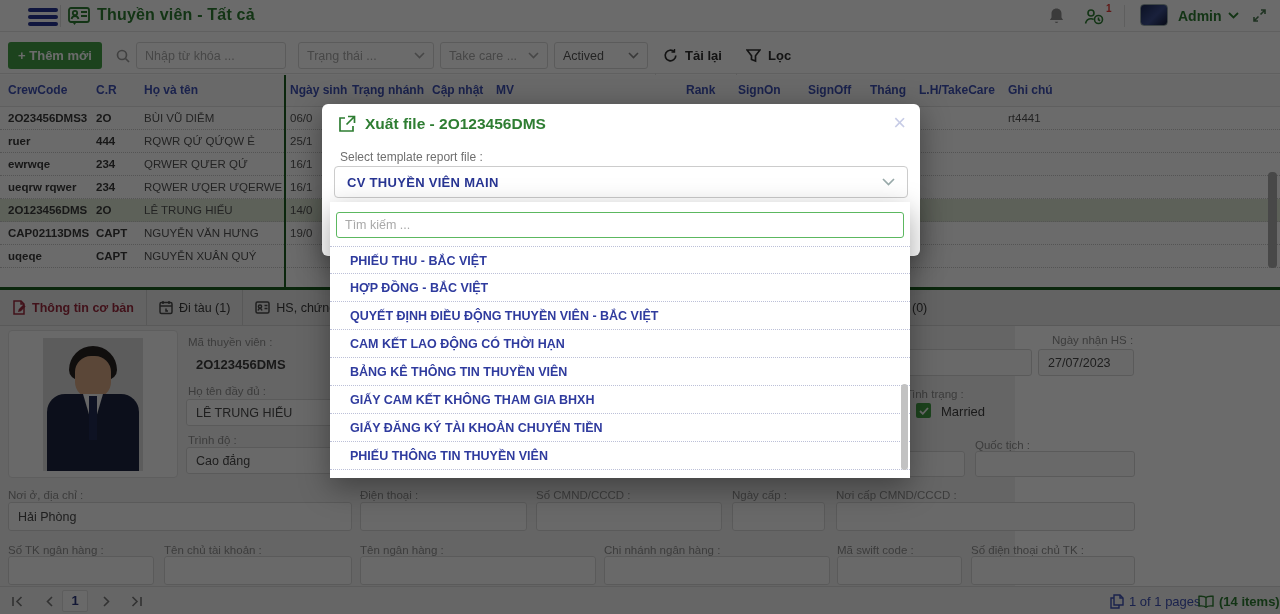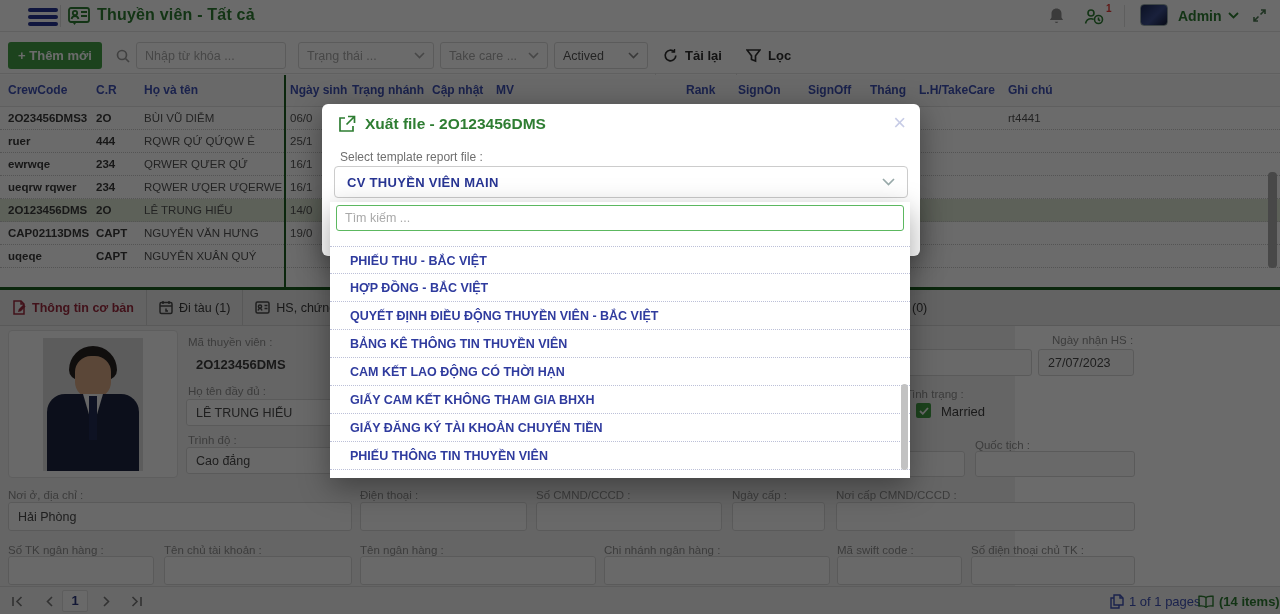--- a/index.html
+++ b/index.html
@@ -67,21 +67,21 @@
 
   
   .backdrop { position:absolute; left:0; top:0; width:1280px; height:614px; background:rgba(0,0,0,0.58); z-index:40; }
   .modal { position:absolute; left:322px; top:104px; width:598px; height:152px; background:#fff; border-radius:6px; box-shadow:0 8px 30px rgba(0,0,0,.4); z-index:50; }
   .modal-title { font-size:15.5px; font-weight:bold; color:#2e7d32; }
   .modal-close { position:absolute; right:14px; top:8px; font-size:22px; color:#c7cce6; cursor:pointer; line-height:22px; }
   .modal-lbl { position:absolute; left:18px; top:46px; font-size:12px; color:#6f6f6f; }
   .modal-select { position:absolute; left:12px; top:62px; width:574px; height:32px; border:1px solid #ccc; border-radius:4px; display:flex; align-items:center; justify-content:space-between; padding:0 12px; cursor:pointer; }
   .modal-select .val { font-size:13px; font-weight:bold; color:#283593; letter-spacing:.3px; }
   .popup { position:absolute; left:330px; top:202px; width:580px; height:276px; background:#fff; box-shadow:0 10px 28px rgba(0,0,0,.35); z-index:55; }
-  .popup-search { position:absolute; left:6px; top:3px; width:568px; height:26px; border:1px solid #5cb860; border-radius:3px; padding:0 8px; font-size:12.5px; color:#7f1d1d; outline:none; }
+  .popup-search { position:absolute; left:6px; top:10px; width:568px; height:26px; border:1px solid #5cb860; border-radius:3px; padding:0 8px; font-size:12.5px; color:#7f1d1d; outline:none; }
   .opt-list { position:absolute; left:0; top:44px; width:580px; list-style:none; }
   .opt { height:28px; line-height:28px; padding-left:20px; font-size:12.5px; font-weight:600; color:#2f3b9e; border-bottom:1px dotted #bcc0d8; cursor:pointer; white-space:nowrap; }
   .opt:first-child { border-top:1px dotted #bcc0d8; }
   .popup .thumb { position:absolute; right:2px; top:182px; width:7px; height:86px; background:#c2c2c2; border-radius:4px; }
 
   svg { display:block; }
 </style>
 </head>
 <body>
 
@@ -394,22 +394,22 @@
         </svg>
     </div>
   </div>
 
   <div class="popup">
     <input class="popup-search" placeholder="Tìm kiếm ..." style="">
     <ul class="opt-list">
       <li class="opt">PHIẾU THU - BẮC VIỆT</li>
       <li class="opt">HỢP ĐỒNG - BẮC VIỆT</li>
       <li class="opt">QUYẾT ĐỊNH ĐIỀU ĐỘNG THUYỀN VIÊN - BẮC VIỆT</li>
+      <li class="opt">CAM KẾT LAO ĐỘNG CÓ THỜI HẠN</li>
       <li class="opt">BẢNG KÊ THÔNG TIN THUYỀN VIÊN</li>
-      <li class="opt">CAM KẾT LAO ĐỘNG CÓ THỜI HẠN</li>
       <li class="opt">GIẤY CAM KẾT KHÔNG THAM GIA BHXH</li>
       <li class="opt">GIẤY ĐĂNG KÝ TÀI KHOẢN CHUYỂN TIỀN</li>
       <li class="opt">PHIẾU THÔNG TIN THUYỀN VIÊN</li>
     </ul>
     <div class="thumb"></div>
   </div>
 
 </div>
 
 </body></html>

